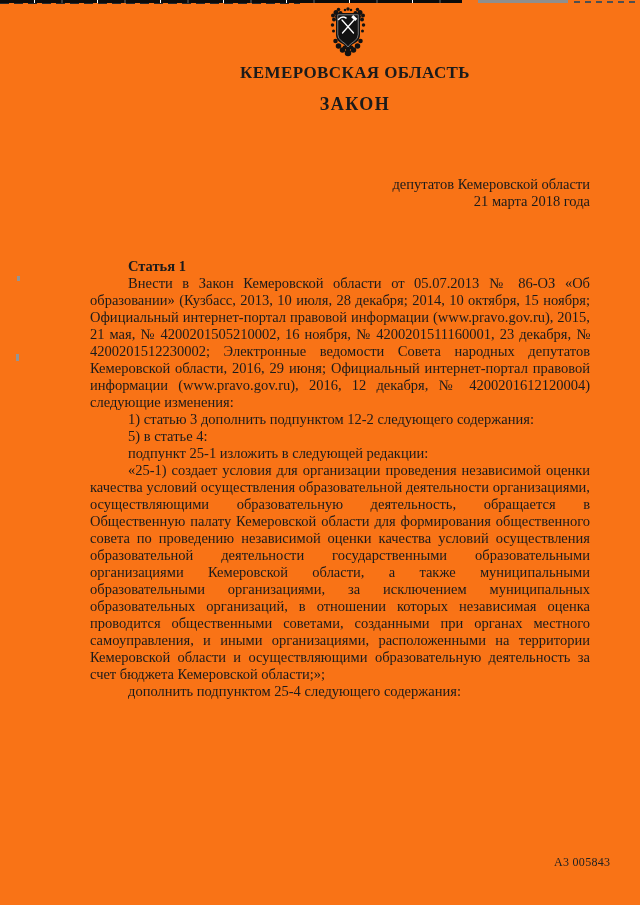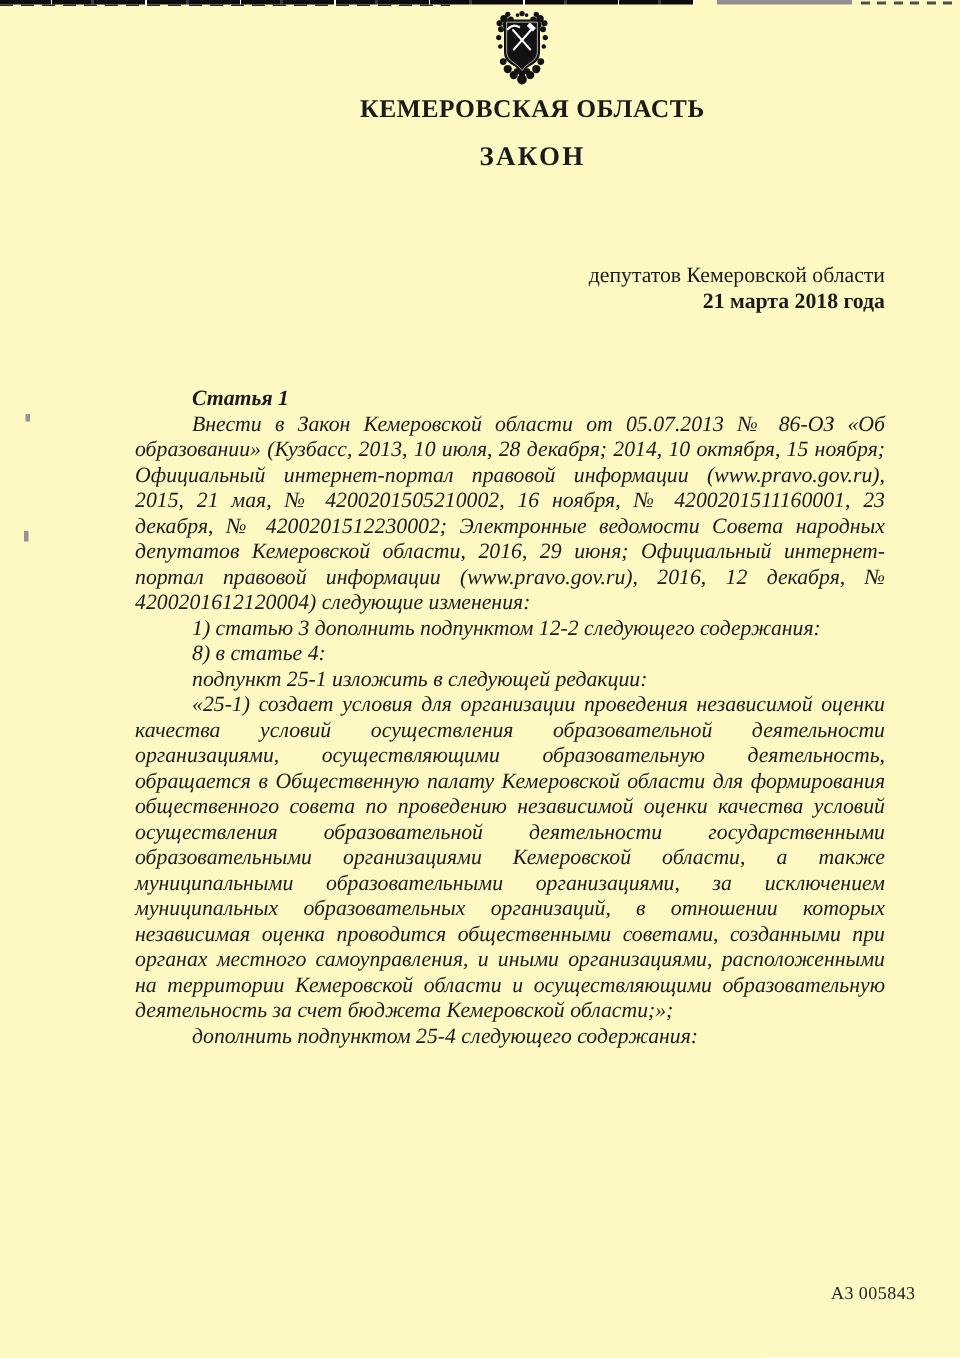--- a/index.html
+++ b/index.html
@@ -1,20 +1,20 @@
 <!DOCTYPE html>
 <html><head>
 <meta charset="utf-8">
 <style>
   html,body{margin:0;padding:0;}
   body{background:#ffffff;}
   .page{
     position:relative;
     width:640px;height:905px;
-    background:#fef9c3;
+    background:#f97316;
     overflow:hidden;
     font-family:"Liberation Serif","DejaVu Serif",serif;
     color:#1b1b1b;
   }
   
   .artifact{position:absolute;}
   .artifact-a{
     left:0;top:0;width:462px;height:3px;
     background:repeating-linear-gradient(90deg,
       #0b0b0b 0 34px,#ffffff 34px 35px,#0b0b0b 35px 61px,#3a3a3a 61px 63px);
@@ -44,26 +44,26 @@
     text-align:center;font-size:18px;font-weight:bold;letter-spacing:1.5px;
   }
   .law-title{
     position:absolute;top:121px;left:61px;width:500px;
     text-align:center;font-size:14px;font-weight:bold;line-height:17px;
   }
   .adoption{
     position:absolute;top:176px;left:90px;width:500px;
     text-align:right;font-size:14.5px;line-height:17px;
   }
-  .adoption .bold{font-weight:bold;}
+  .adoption .bold{font-weight:normal;}
 
   
   .body-text{
     position:absolute;top:258px;left:90px;width:500px;
-    font-size:14.5px;line-height:17px;text-align:justify;font-style:italic;
+    font-size:14.5px;line-height:17px;text-align:justify;
   }
   .article-heading{margin:0;font-weight:bold;text-indent:38px;}
   .body-text p{margin:0;text-indent:38px;}
 
   
   .stamp{
     position:absolute;left:544px;top:855px;
     font-size:12px;color:#222;letter-spacing:0.3px;
     white-space:nowrap;
     margin-left:10px;
@@ -135,21 +135,21 @@
 
   <div class="adoption">
     <div>депутатов Кемеровской области</div>
     <div class="bold">21 марта 2018 года</div>
   </div>
 
   <div class="body-text">
     <p class="article-heading">Статья 1</p>
     <p>Внести в Закон Кемеровской области от 05.07.2013 № 86-ОЗ «Об образовании» (Кузбасс, 2013, 10 июля, 28 декабря; 2014, 10 октября, 15 ноября; Официальный интернет-портал правовой информации (www.pravo.gov.ru), 2015, 21 мая, № 4200201505210002, 16 ноября, № 4200201511160001, 23 декабря, № 4200201512230002; Электронные ведомости Совета народных депутатов Кемеровской области, 2016, 29 июня; Официальный интернет-портал правовой информации (www.pravo.gov.ru), 2016, 12 декабря, № 4200201612120004) следующие изменения:</p>
     <p>1) статью 3 дополнить подпунктом 12-2 следующего содержания:</p>
-    <p>8) в статье 4:</p>
+    <p>5) в статье 4:</p>
     <p>подпункт 25-1 изложить в следующей редакции:</p>
     <p>«25-1) создает условия для организации проведения независимой оценки качества условий осуществления образовательной деятельности организациями, осуществляющими образовательную деятельность, обращается в Общественную палату Кемеровской области для формирования общественного совета по проведению независимой оценки качества условий осуществления образовательной деятельности государственными образовательными организациями Кемеровской области, а также муниципальными образовательными организациями, за исключением муниципальных образовательных организаций, в отношении которых независимая оценка проводится общественными советами, созданными при органах местного самоуправления, и иными организациями, расположенными на территории Кемеровской области и осуществляющими образовательную деятельность за счет бюджета Кемеровской области;»;</p>
     <p>дополнить подпунктом 25-4 следующего содержания:</p>
   </div>
 
   <div class="stamp">А3 005843</div>
 
 </div>
 
 </body></html>

